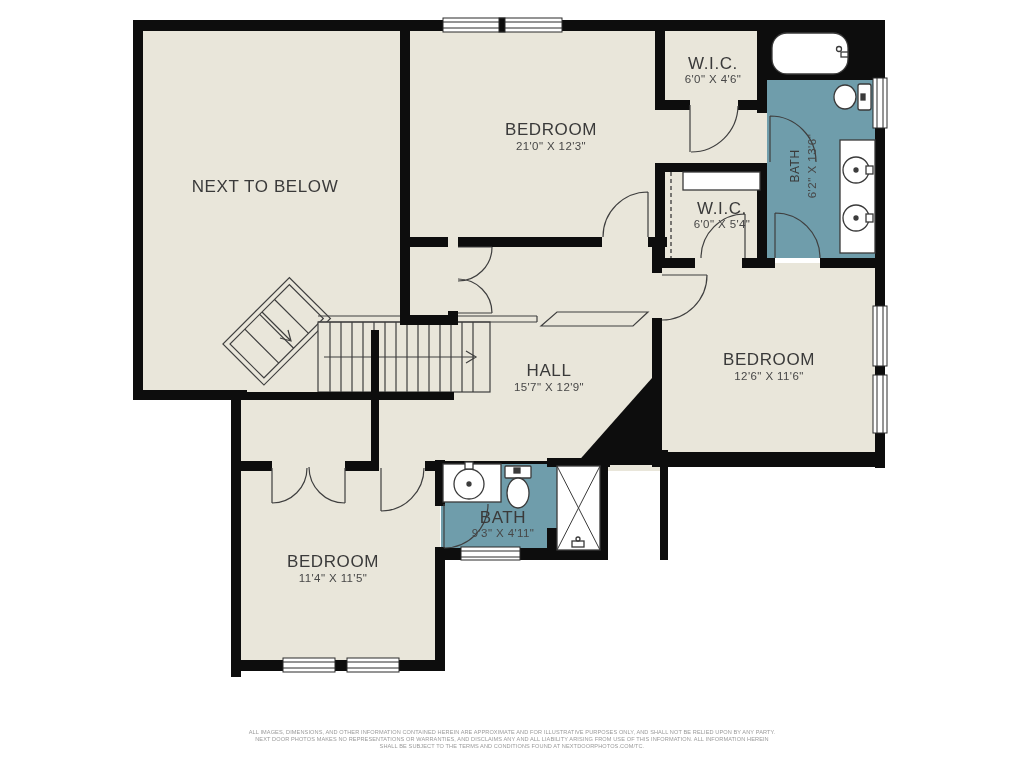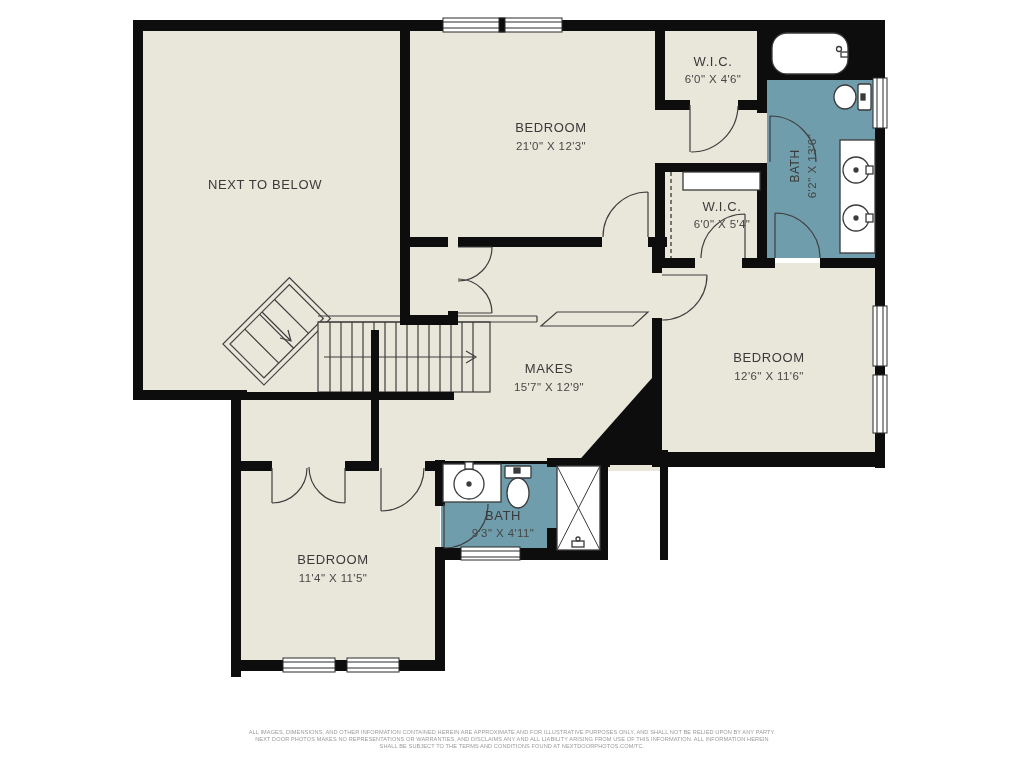--- a/index.html
+++ b/index.html
@@ -1,20 +1,20 @@
 <!DOCTYPE html>
 <html><head>
 <meta charset="utf-8">
 <style>
   html,body{margin:0;padding:0;background:#fff;}
   .canvas{position:relative;width:1024px;height:768px;background:#ffffff;overflow:hidden;
           font-family:"Liberation Sans", sans-serif;}
   svg.plan{position:absolute;left:0;top:0;}
   .lbl{position:absolute;transform:translateX(-50%);white-space:nowrap;text-align:center;
-       color:#3a3a3a;font-size:13px;letter-spacing:0.6px;font-weight:400;}
+       color:#3a3a3a;font-size:17px;letter-spacing:0.6px;font-weight:400;}
   .dim{position:absolute;transform:translateX(-50%);white-space:nowrap;text-align:center;
        color:#474747;font-size:11.5px;letter-spacing:0.4px;}
   .rot{position:absolute;transform:translate(-50%,-50%) rotate(-90deg);text-align:center;
        color:#3a3a3a;font-size:12px;letter-spacing:0.5px;line-height:17px;white-space:nowrap;}
   .rot .d{font-size:11.5px;color:#474747;}
   .disclaimer{position:absolute;left:0;top:729px;width:100%;text-align:center;
        color:#9a9a9a;font-size:5.6px;line-height:7px;letter-spacing:0.1px;}
 </style>
 </head>
 <body>
@@ -225,21 +225,21 @@
   <div>BATH</div>
   <div class="d">6'2" X 13'6"</div>
 </div>
 
 <div class="lbl" style="left:722px;top:199px">W.I.C.</div>
 <div class="dim" style="left:722px;top:218px">6'0" X 5'4"</div>
 
 <div class="lbl" style="left:769px;top:350px">BEDROOM</div>
 <div class="dim" style="left:769px;top:370px">12'6" X 11'6"</div>
 
-<div class="lbl" style="left:549px;top:361px">MAKES</div>
+<div class="lbl" style="left:549px;top:361px">HALL</div>
 <div class="dim" style="left:549px;top:381px">15'7" X 12'9"</div>
 
 <div class="lbl" style="left:333px;top:552px">BEDROOM</div>
 <div class="dim" style="left:333px;top:572px">11'4" X 11'5"</div>
 
 <div class="lbl" style="left:503px;top:508px">BATH</div>
 <div class="dim" style="left:503px;top:527px">9'3" X 4'11"</div>
 
 <div class="disclaimer">
   <div>ALL IMAGES, DIMENSIONS, AND OTHER INFORMATION CONTAINED HEREIN ARE APPROXIMATE AND FOR ILLUSTRATIVE PURPOSES ONLY, AND SHALL NOT BE RELIED UPON BY ANY PARTY.</div>

